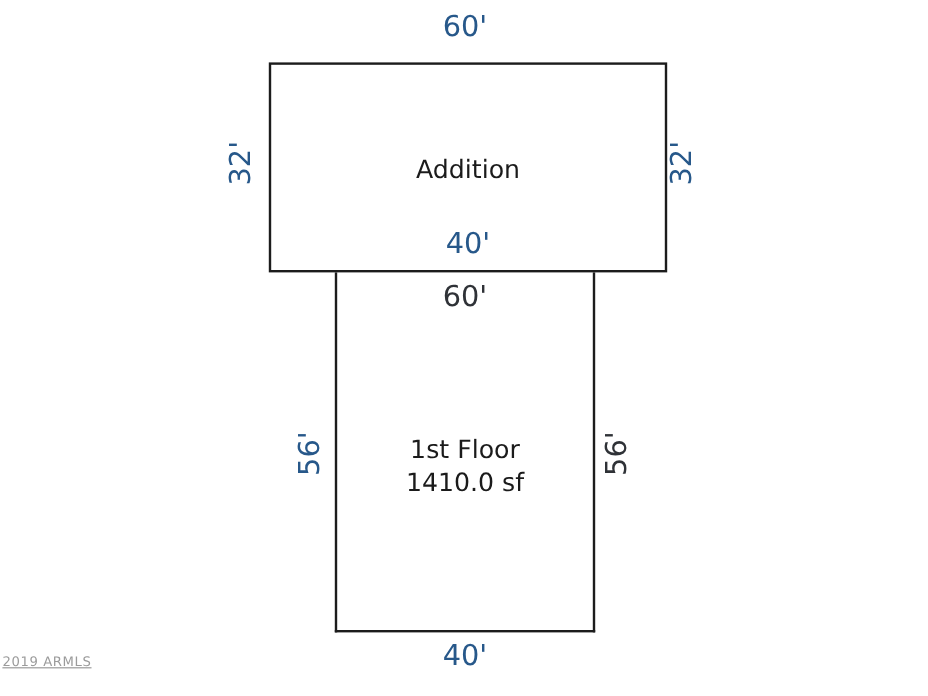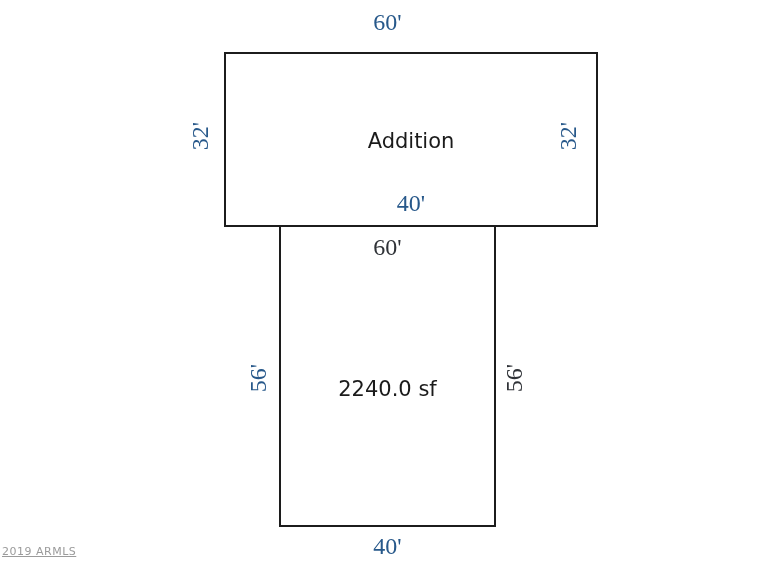--- a/index.html
+++ b/index.html
@@ -10,21 +10,21 @@
     background: #ffffff;
     overflow: hidden;
     font-family: "DejaVu Sans", "Liberation Sans", sans-serif;
   }
   .room {
     position: absolute;
     border: 2px solid var(--outline, #1c1c1c);
     box-sizing: border-box;
     background: #ffffff;
   }
-  #addition-rect   { left: 224px; top: 52px;  width: 374px; height: 175px; }
+  #addition-rect   { left: 224px; top: 52px;  width: 332px; height: 175px; }
   #first-floor-rect{ left: 279px; top: 227px; width: 217px; height: 300px; border-top: none; background: transparent; }
 
   .room-label {
     position: absolute;
     inset: 0;
     display: flex;
     flex-direction: column;
     align-items: center;
     justify-content: center;
     color: var(--room-text, #1b1b1b);
@@ -35,21 +35,20 @@
   }
   #addition-rect .room-label    { transform: translateY(2px); }
   #first-floor-rect .room-label { transform: translateY(13px); }
 
   .dim {
     position: absolute;
     color: var(--dimension-blue, #27588a);
     font-size: 24px;
     line-height: 28px;
     white-space: nowrap;
-    font-family: Liberation Serif, serif;
   }
   .dim.dark { color: var(--dimension-dark, #2f3237); }
   .dim.center-h { text-align: center; }
   .rot {
     display: flex;
     align-items: center;
     justify-content: center;
     width: 56px;
     height: 56px;
     transform: rotate(-90deg);
@@ -81,21 +80,22 @@
   <div class="room" id="addition-rect">
     <div class="room-label">
       <div>Addition</div>
     </div>
     <div class="dim center-h" id="dim-inner-40">40'</div>
   </div>
 
   <div class="room" id="first-floor-rect">
     <div class="dim dark center-h" id="dim-inner-60">60'</div>
     <div class="room-label">
-      <div>2240.0 sf</div>
+      <div>1st Floor</div>
+      <div>1410.0 sf</div>
     </div>
   </div>
 
   <div class="dim center-h" id="dim-top-60">60'</div>
   <div class="dim rot" id="dim-left-32">32'</div>
   <div class="dim rot" id="dim-right-32">32'</div>
 
   <div class="dim rot" id="dim-left-56">56'</div>
   <div class="dim rot dark" id="dim-right-56">56'</div>
   <div class="dim center-h" id="dim-bottom-40">40'</div>

